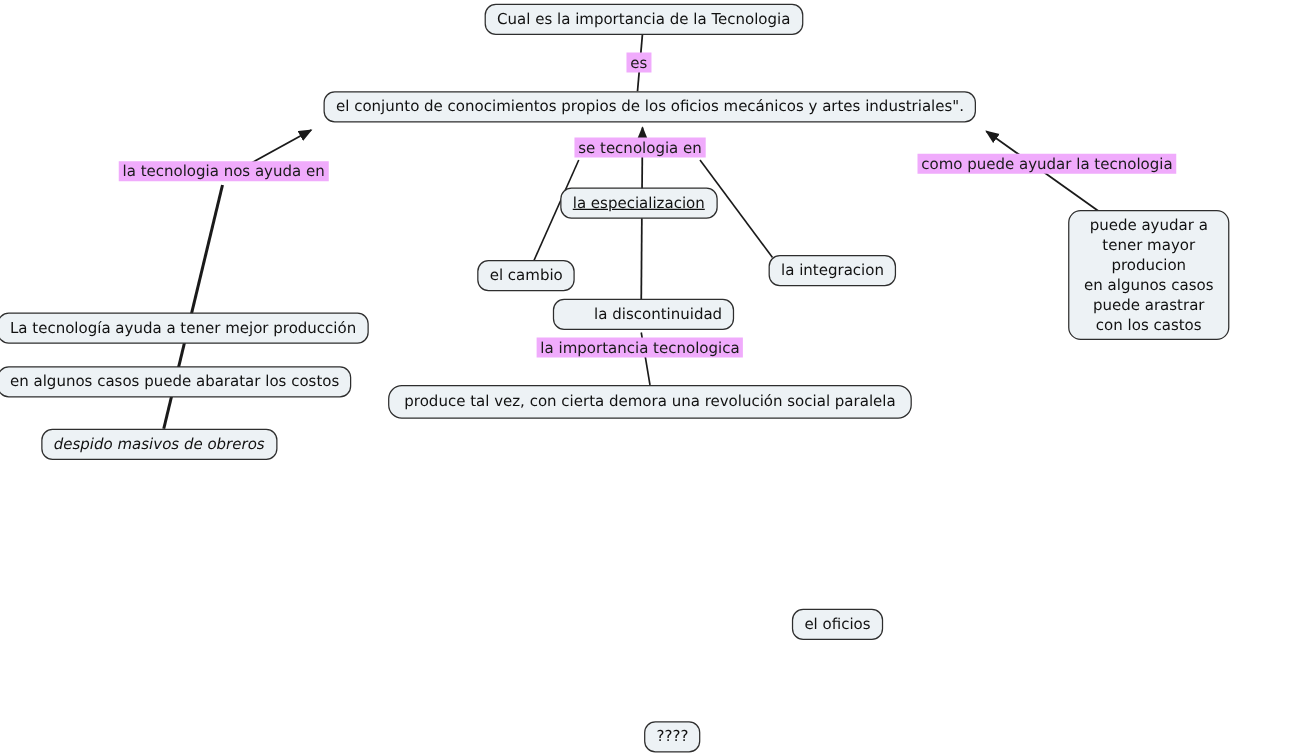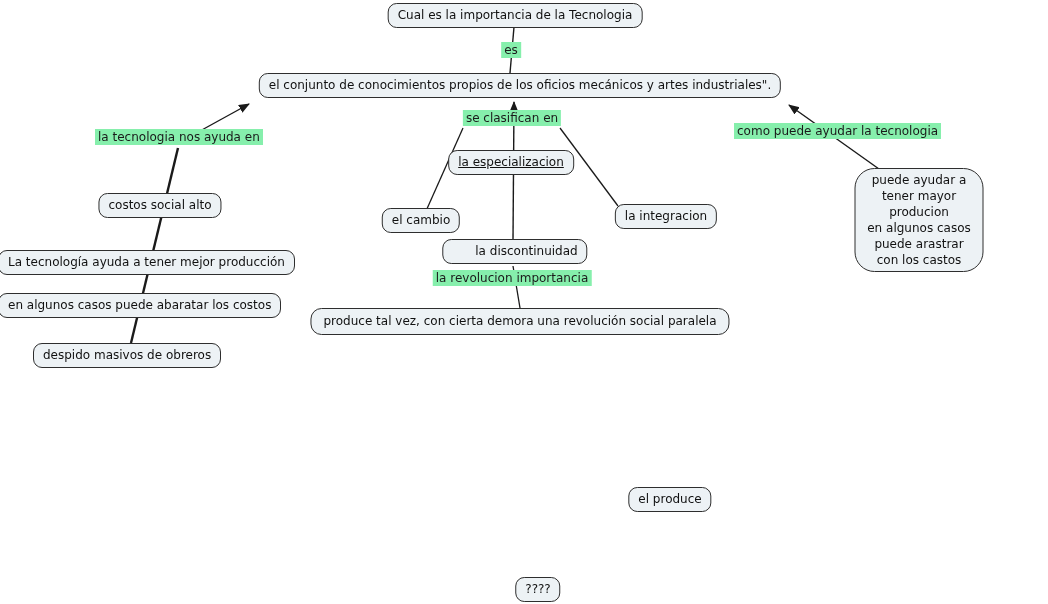--- a/index.html
+++ b/index.html
@@ -26,26 +26,26 @@
     border: 1.4px solid #2e2e2e;
     border-radius: 9px;
     color: #111111;
     font-size: 12px;
     line-height: 15px;
     padding: 4px 9px;
     white-space: nowrap;
     text-align: center;
   }
   .node.center-anchor { transform: translateX(-50%); }
-  .node.multiline { white-space: pre-line; line-height: 16px; padding: 3px 10px; border-radius: 20px; }
+  .node.multiline { white-space: pre-line; line-height: 16px; padding: 3px 10px; border-radius: 10px; }
   .node.wide { padding: 5px 12px; border-radius: 11px; text-align: center; }
 
   .link-label {
     position: absolute;
-    background: #86efac;
+    background: #f0abfc;
     color: #1a1a1a;
     font-size: 12px;
     line-height: 14px;
     padding: 1px 3px;
     white-space: nowrap;
   }
   .link-label.center-anchor { transform: translateX(-50%); }
 </style>
 </head>
 <body>
@@ -83,39 +83,38 @@
   <div class="node center-anchor" style="left:511px; top:150px;text-decoration:underline;">la especializacion</div>
 
   <div class="node center-anchor" style="left:421px; top:208px;">el cambio</div>
 
   <div class="node center-anchor" style="left:666px; top:204px;">la integracion</div>
 
   <div class="node center-anchor" style="left:515px; top:239px;padding-left:32px;">la discontinuidad</div>
 
   <div class="node center-anchor wide" style="left:520px; top:308px;">produce tal vez, con cierta demora una revolución social paralela</div>
 
-  <div class="node center-anchor" style="left:160px; top:193px;">costos social alto</div>
 
   <div class="node" style="left:-2px; top:250px;">La tecnología ayuda a tener mejor producción</div>
 
   <div class="node" style="left:-2px; top:293px;">en algunos casos puede abaratar los costos</div>
 
-  <div class="node" style="left:33px; top:343px;">despido masivos de obreros</div>
+  <div class="node" style="left:33px; top:343px;font-style:italic;">despido masivos de obreros</div>
 
   <div class="node center-anchor multiline" style="left:919px; top:168px;">puede ayudar a tener mayor producion
 en algunos casos puede arastrar
 con los castos</div>
 
-  <div class="node center-anchor" style="left:670px; top:487px;">el produce</div>
+  <div class="node center-anchor" style="left:670px; top:487px;">el oficios</div>
 
   <div class="node center-anchor" style="left:538px; top:577px;">????</div>
 
   <div class="link-label center-anchor" style="left:511px; top:42px;">es</div>
 
-  <div class="link-label center-anchor" style="left:512px; top:110px;">se clasifican en</div>
+  <div class="link-label center-anchor" style="left:512px; top:110px;">se tecnologia en</div>
 
-  <div class="link-label center-anchor" style="left:512px; top:270px;">la revolucion importancia</div>
+  <div class="link-label center-anchor" style="left:512px; top:270px;">la importancia tecnologica</div>
 
   <div class="link-label" style="left:95px; top:129px;">la tecnologia nos ayuda en</div>
 
   <div class="link-label" style="left:734px; top:123px;">como puede ayudar la tecnologia</div>
 
 </div>
 
 </body></html>

